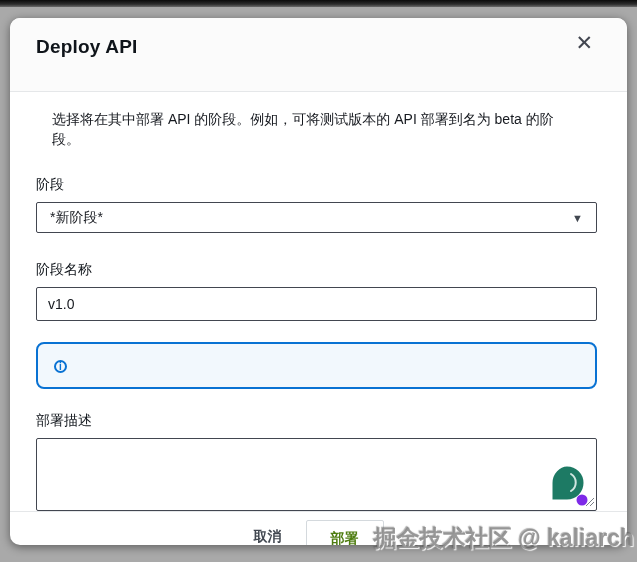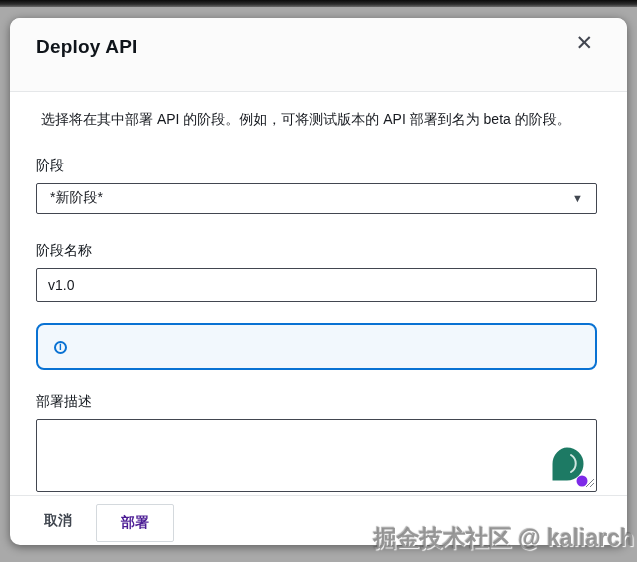--- a/index.html
+++ b/index.html
@@ -35,21 +35,21 @@
   }
   .modal-title {
     font-size: 19px; font-weight: bold; color: #0f141a; letter-spacing: 0.2px;
   }
   .close-btn {
     background: none; border: none; cursor: pointer;
     font-size: 21px; line-height: 1; color: #424650; padding: 4px;
     margin-top: -8px;
   }
   .modal-body { padding: 18px 30px 0 26px; flex: 1; position: relative; }
-  .desc { font-size: 14px; color: #16191f; margin: 0 5px 27px; line-height: 1.4; }
+  .desc { font-size: 14px; color: #16191f; margin: 0 16px 27px; line-height: 1.4; }
   .field-label { display: block; font-size: 14px; color: #0f141a; margin-bottom: 8px; }
   .select-box {
     height: 31px; background: #fff;
     border: 1px solid #424650; border-radius: 2px;
     display: flex; align-items: center; justify-content: space-between;
     padding: 0 13px; font-size: 14px; color: #16191f;
     margin-bottom: 28px; cursor: pointer;
   }
   .caret { font-size: 11px; color: #414750; }
   .text-input {
@@ -81,30 +81,30 @@
   .resize-handle { position: absolute; right: 3px; bottom: 5px; width: 10px; height: 10px; cursor: nwse-resize; }
   .chat-widget {
     position: absolute; right: 7px; bottom: 4px;
     width: 46px; height: 46px; background: none; border: none; padding: 0;
     cursor: pointer;
   }
   .modal-footer {
     flex: none; height: 50px;
     border-top: 1px solid #e5e7e9;
     padding: 8px 34px 0 26px;
-    display: flex; justify-content: flex-start; align-items: flex-start; gap: 16px;
+    display: flex; justify-content: center; align-items: flex-start; gap: 16px;
   }
   .btn-cancel {
     background: none; border: none; cursor: pointer;
     font-size: 14px; font-weight: bold; color: #414750;
     padding: 8px 8px; font-family: inherit;
   }
   .btn-deploy {
     background: #ffffff; border: 1px solid #d4d9dd; border-radius: 2px;
-    cursor: pointer; font-size: 14px; font-weight: bold; color: #4c1d95;
+    cursor: pointer; font-size: 14px; font-weight: bold; color: #4d7c0f;
     padding: 8px 24px; height: 38px; font-family: inherit;
   }
   .watermark {
     position: absolute; right: 3px; bottom: 8px; z-index: 10;
     font-size: 23px; font-weight: bold; white-space: nowrap;
     color: rgba(135,135,135,0.85);
     text-shadow: 1px 1px 1px rgba(255,255,255,0.95), -1px -1px 1px rgba(70,70,70,0.45);
     pointer-events: none;
   }
 </style>

